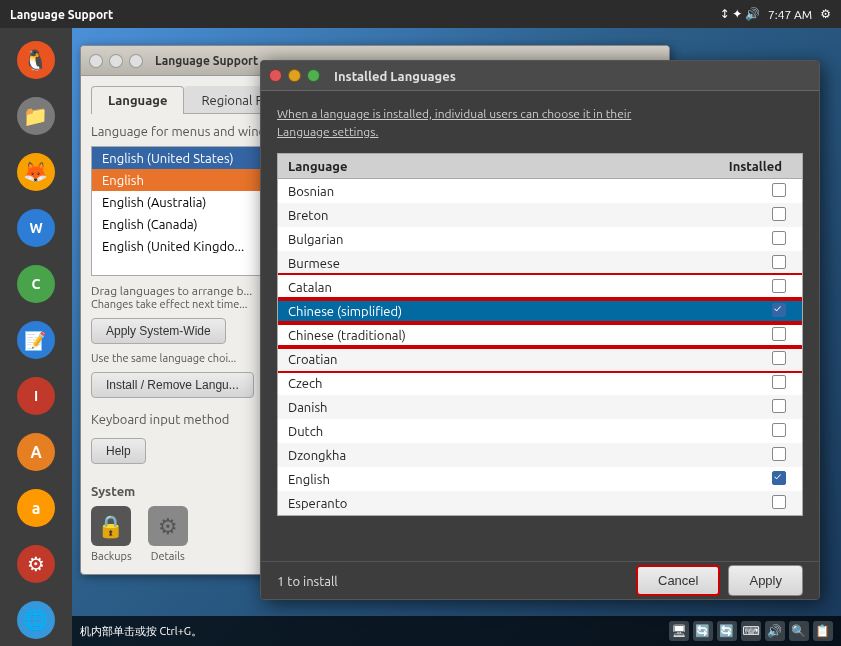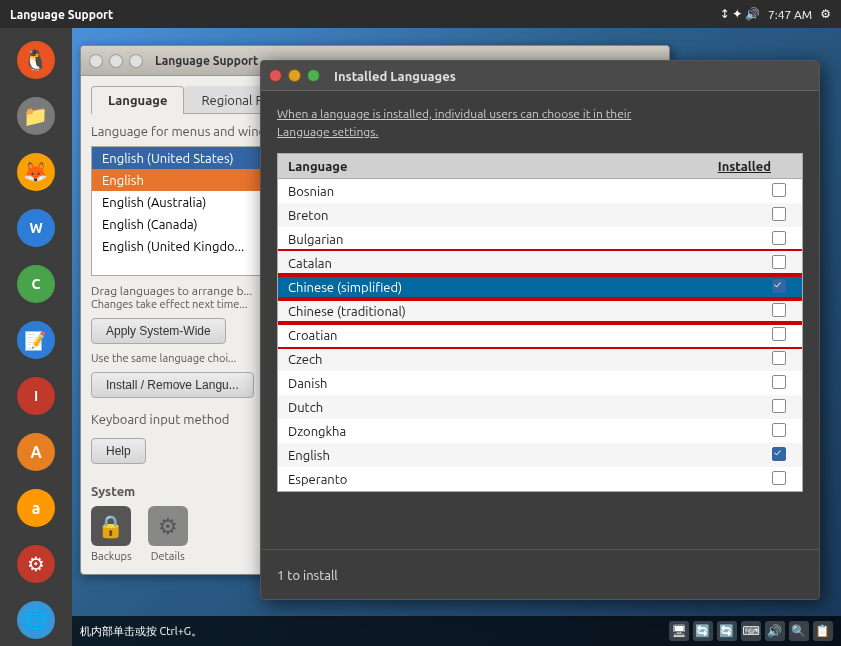--- a/index.html
+++ b/index.html
@@ -285,21 +285,21 @@
     .lang-table thead tr {
       background: #d0d0d0;
     }
     .lang-table thead th {
       padding: 5px 10px;
       text-align: left;
       font-weight: bold;
       font-size: 13px;
       border-bottom: 1px solid #aaa;
     }
-    .lang-table thead th:last-child { text-align: right; padding-right: 31px; text-decoration: underline; }
+    .lang-table thead th:last-child { text-align: right; padding-right: 20px; }
     .lang-table tbody tr { background: white; }
     .lang-table tbody tr:nth-child(even) { background: #f5f5f5; }
     .lang-table tbody tr.selected-chinese {
       background: #0369a1;
       color: white;
       outline: 2px solid #cc0000;
     }
     .lang-table tbody td {
       padding: 4px 10px;
     }
@@ -332,21 +332,21 @@
     .table-container {
       max-height: 380px;
       overflow-y: auto;
       border: 1px solid #aaa;
     }
 
     
     .dialog-footer {
       position: absolute;
       bottom: 0; left: 0; right: 0;
-      height: 50px;
+      height: 38px;
       background: #3d3d3d;
       border-top: 1px solid #555;
       display: flex;
       align-items: center;
       justify-content: space-between;
       padding: 0 16px;
       border-radius: 0 0 4px 4px;
       gap: 48px;
     }
     .footer-info { color: #e0e0e0; font-size: 13px; }
@@ -487,20 +487,24 @@
               <td style="text-align: right;"><span class="cb"></span></td>
             </tr>
             <tr>
               <td>Breton</td>
               <td style="text-align: right;"><span class="cb"></span></td>
             </tr>
             <tr>
               <td>Bulgarian</td>
               <td style="text-align: right;"><span class="cb"></span></td>
             </tr>
+            <tr>
+              <td>Burmese</td>
+              <td style="text-align: right;"><span class="cb"></span></td>
+            </tr>
             <tr style="outline: rgb(204, 0, 0) solid 2px; outline-offset: 0px;">
               <td>Catalan</td>
               <td style="text-align: right;"><span class="cb"></span></td>
             </tr>
             <tr class="selected-chinese" style="outline: rgb(204, 0, 0) solid 2px;">
               <td>Chinese (simplified)</td>
               <td style="text-align: right;"><span class="cb checked"></span></td>
             </tr>
             <tr style="outline: rgb(204, 0, 0) solid 2px;">
               <td>Chinese (traditional)</td>
@@ -533,20 +537,24 @@
             <tr>
               <td>Esperanto</td>
               <td style="text-align: right;"><span class="cb"></span></td>
             </tr>
           </tbody>
       </table>
     </div>
   </div>
   <div class="dialog-footer">
     <span class="footer-info">1 to install</span>
+    <div class="footer-buttons">
+      <button class="dialog-btn btn-cancel">Cancel</button>
+      <button class="dialog-btn btn-apply">Apply</button>
+    </div>
   </div>
 </div>
 
 <div class="taskbar-bottom">
   <span class="taskbar-bottom-text">机内部单击或按 Ctrl+G。</span>
   <div class="taskbar-bottom-icons">
     <div class="taskbar-icon-small">🖥</div>
     <div class="taskbar-icon-small">🔄</div>
     <div class="taskbar-icon-small">🔄</div>
     <div class="taskbar-icon-small">⌨</div>

